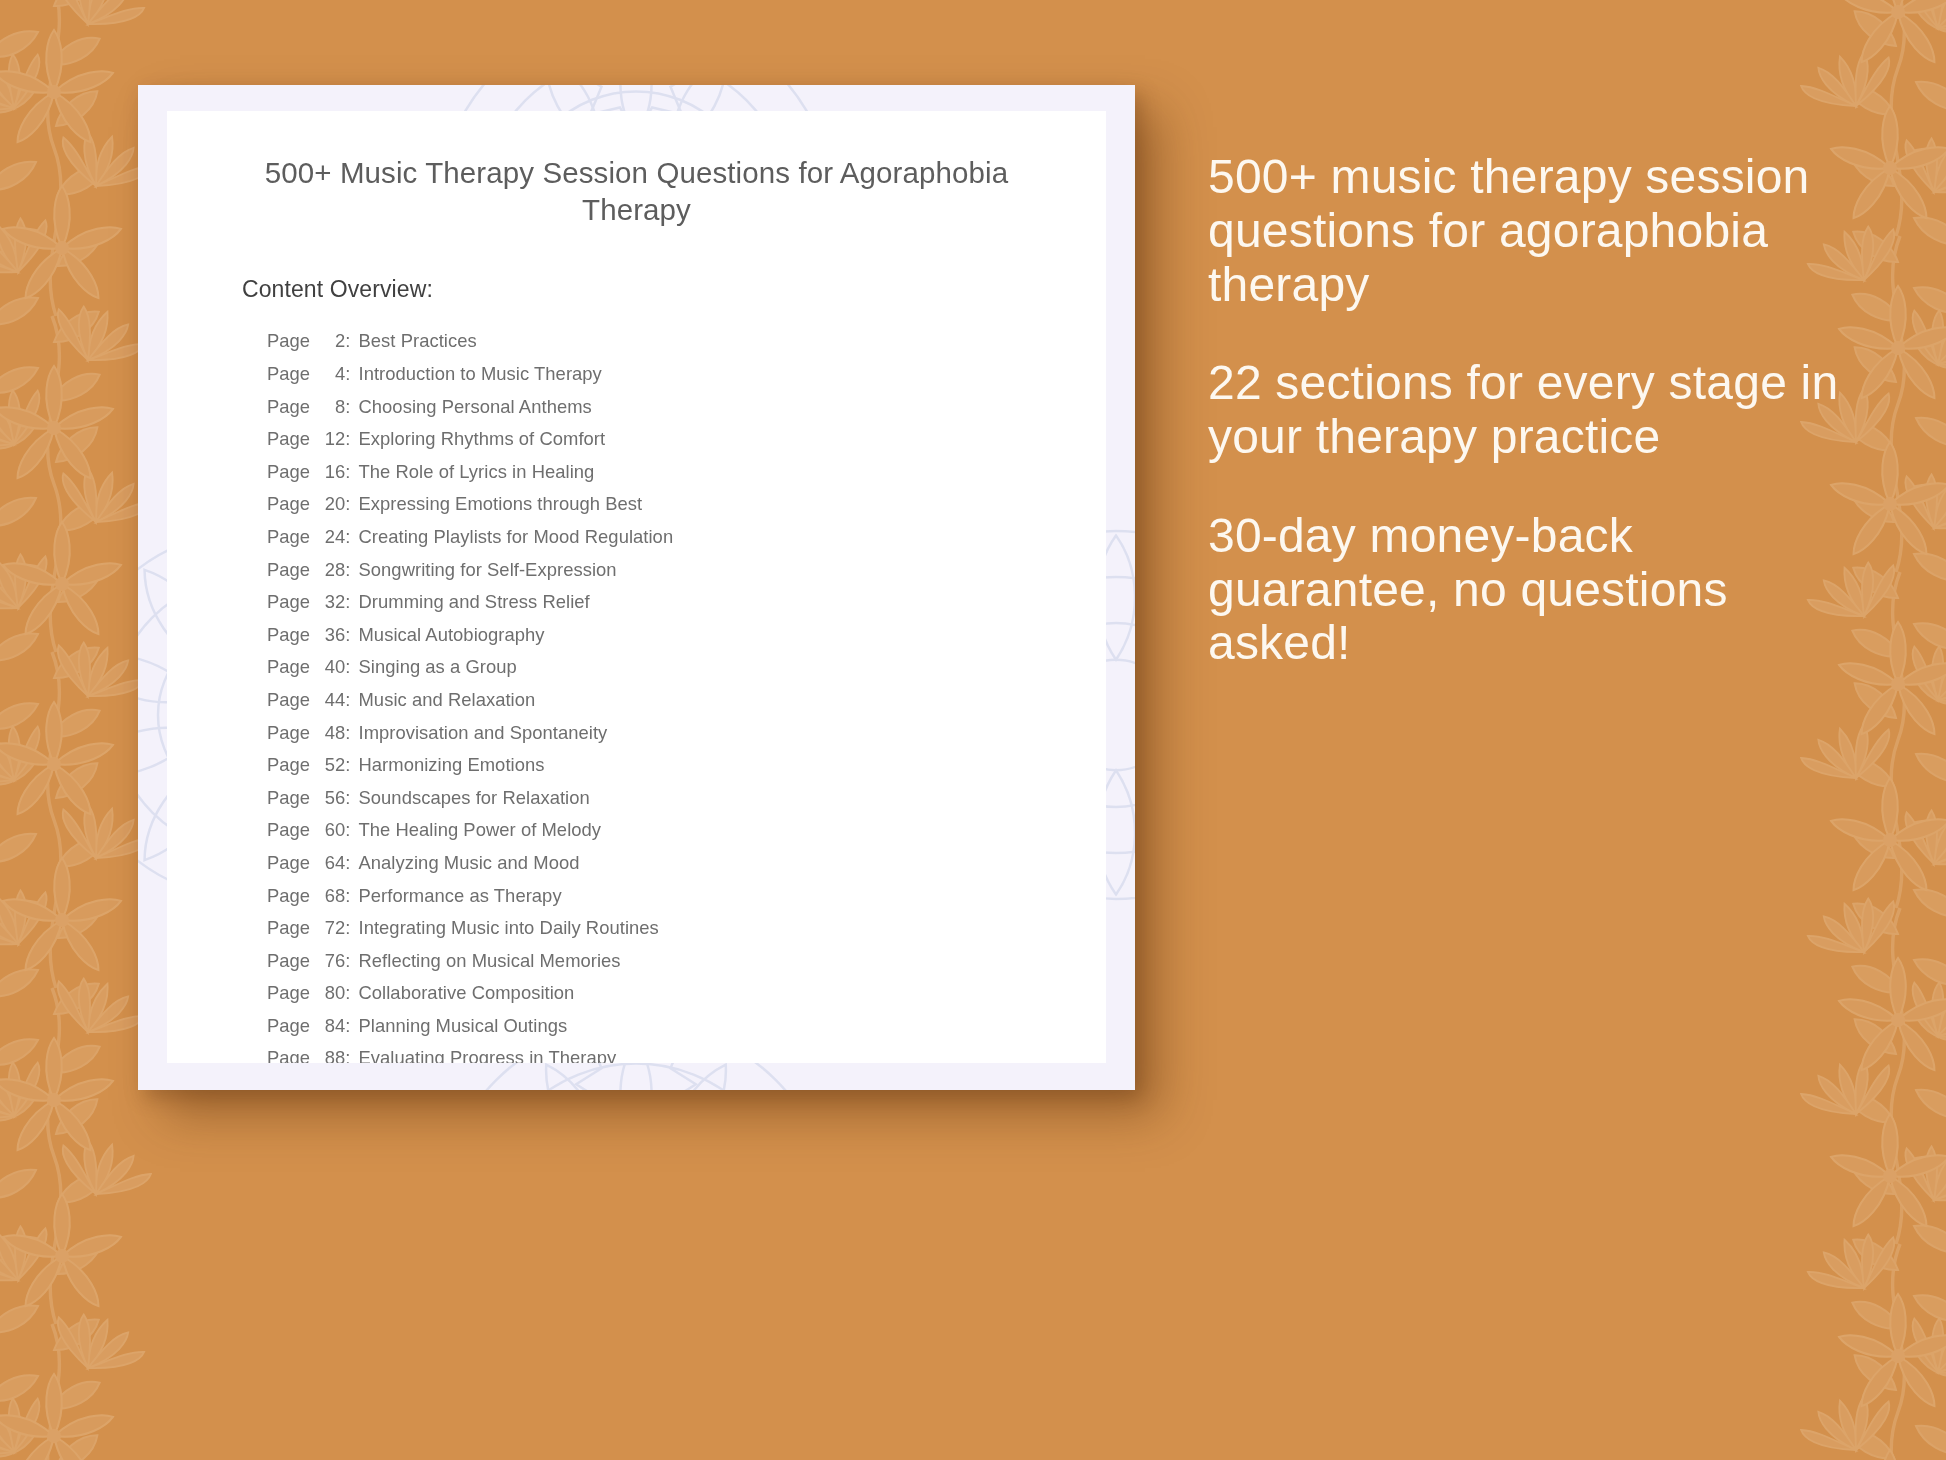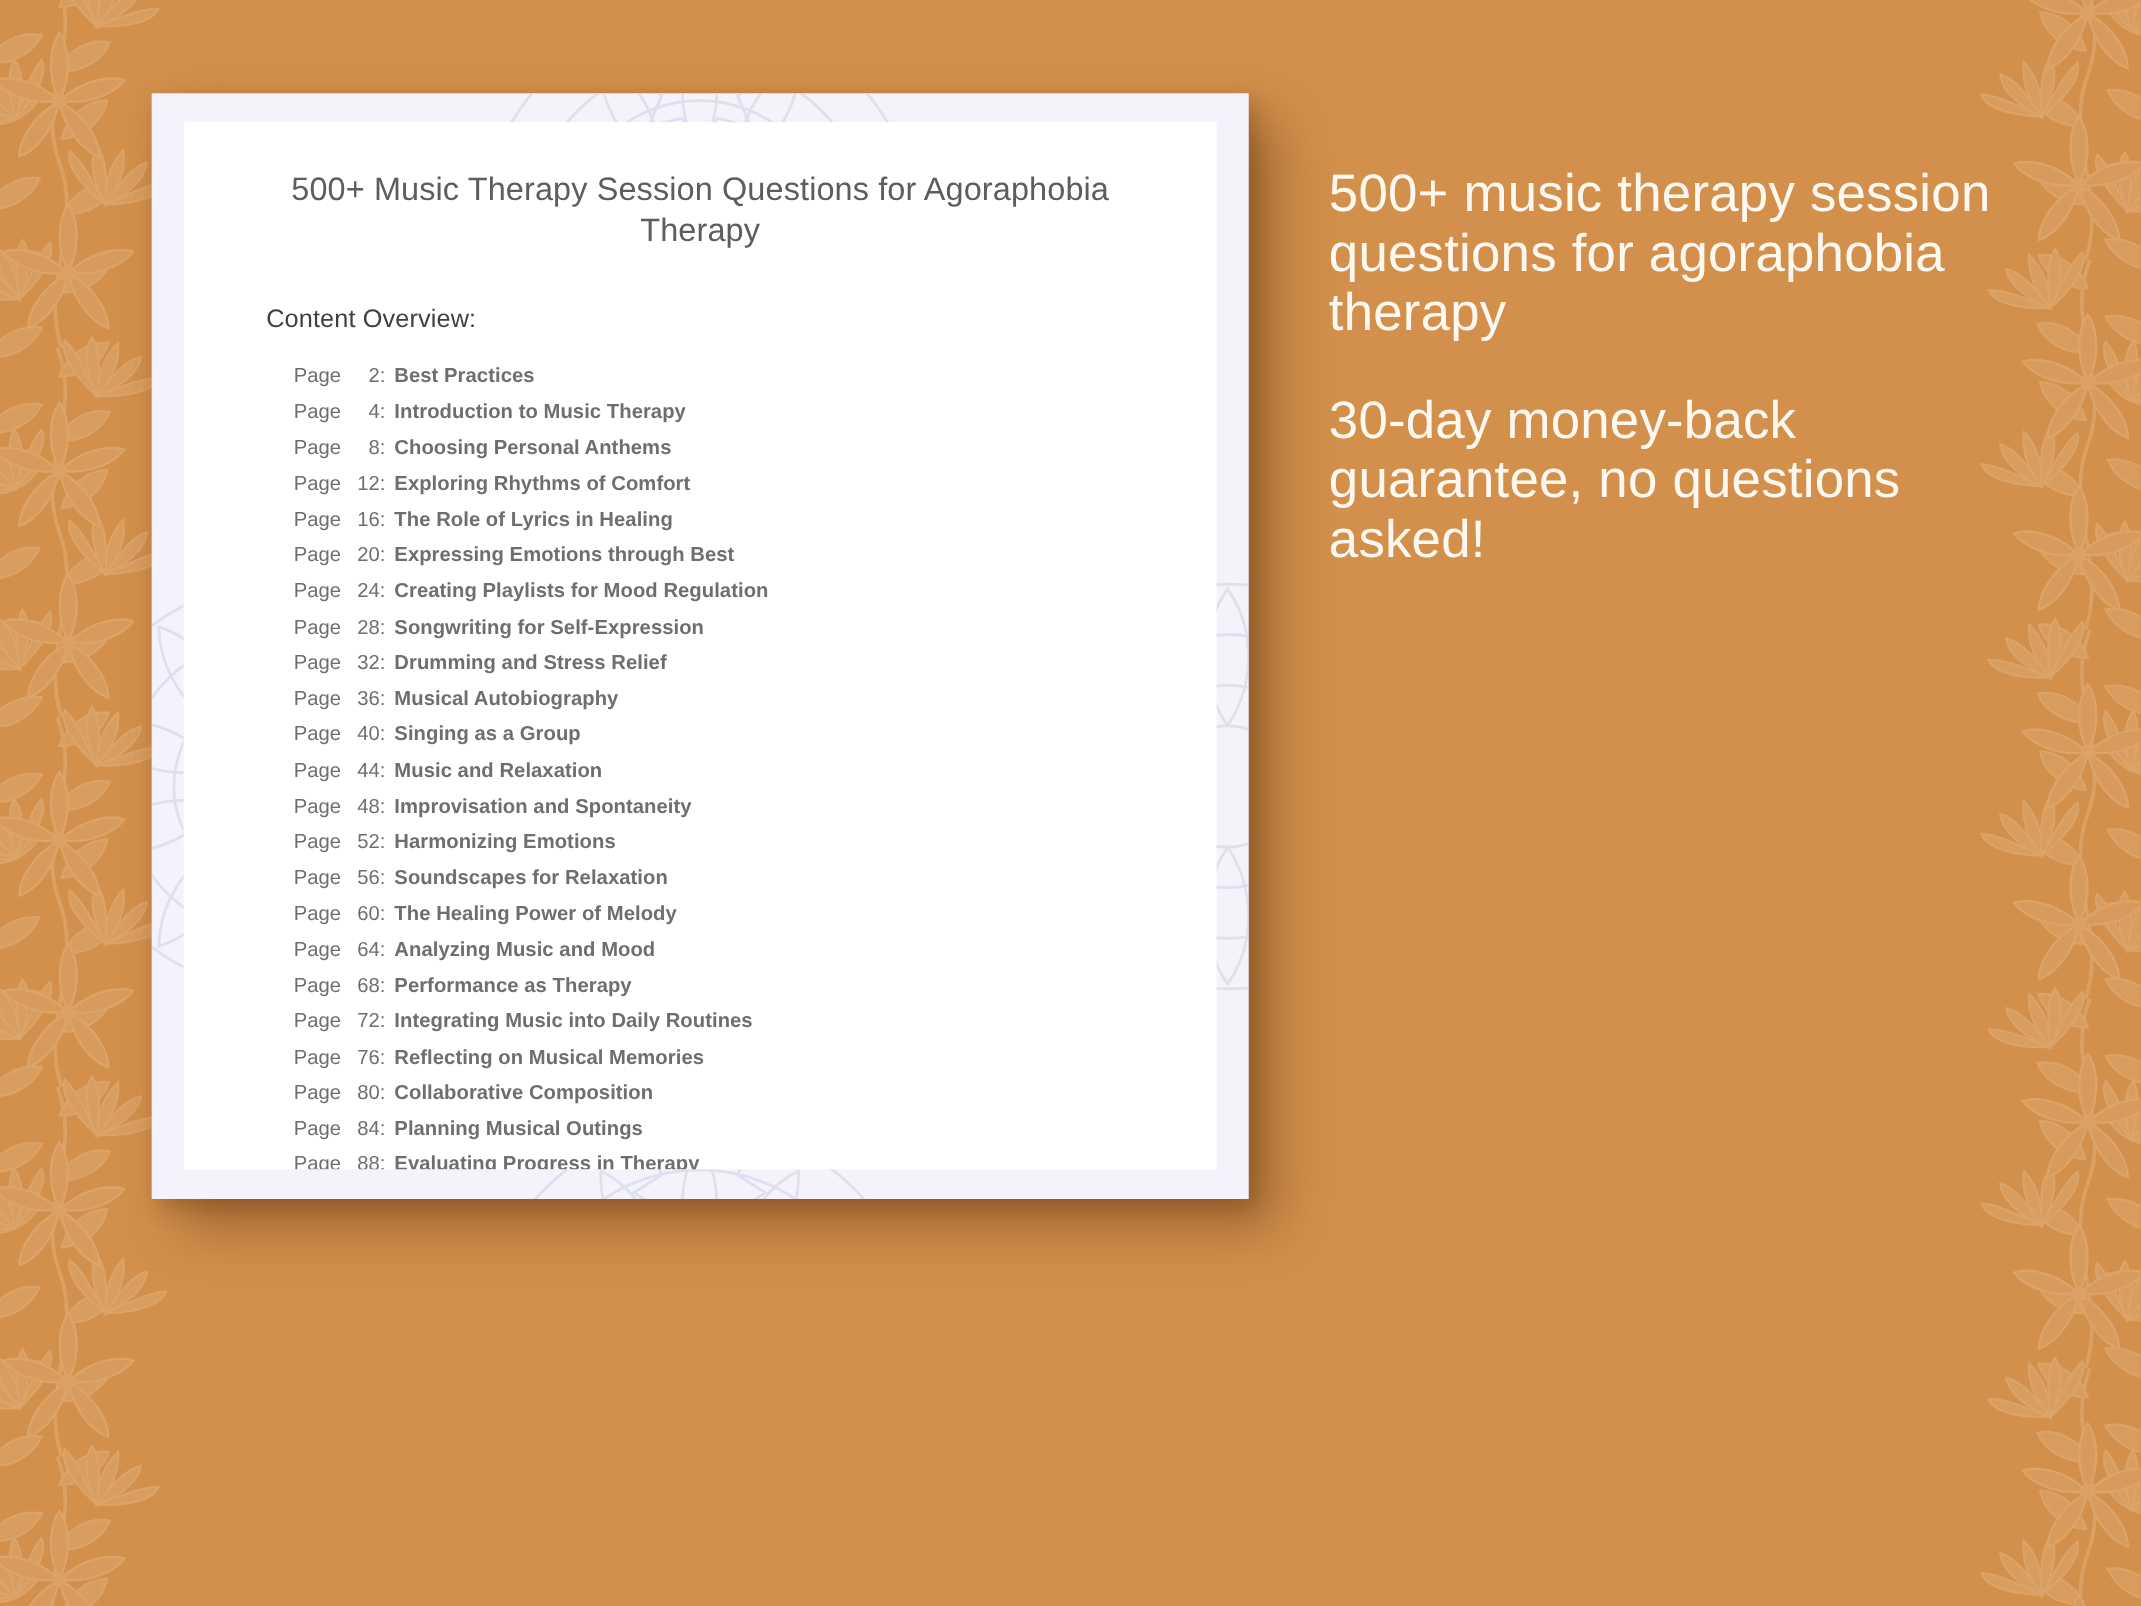--- a/index.html
+++ b/index.html
@@ -114,21 +114,21 @@
   }
 
   .toc-label{ white-space:pre; }
   .toc-num{
     display:inline-block;
     min-width:30px;
     text-align:right;
     white-space:pre;
   }
   .toc-colon{ white-space:pre; padding-right:8px; }
-  .toc-title{ white-space:nowrap;font-weight:bold; }
+  .toc-title{ white-space:nowrap; }
 
   
   .marketing{
     position:absolute;
     left:1208px;  top:150px;
     width:640px;
   }
 
   .mk-line{
     color:#fdf8f0;
@@ -460,14 +460,15 @@
             <span class="toc-colon">:</span>
             <span class="toc-title">Evaluating Progress in Therapy</span>
           </li>
         </ul>
     </div>
   </div>
 </div>
 
 <div class="marketing" id="marketing-copy">
     <p class="mk-line">500+ music therapy session questions for agoraphobia therapy</p>
+    <p class="mk-line">22 sections for every stage in your therapy practice</p>
     <p class="mk-line">30-day money-back guarantee, no questions asked!</p>
   </div>
 
 </body></html>

